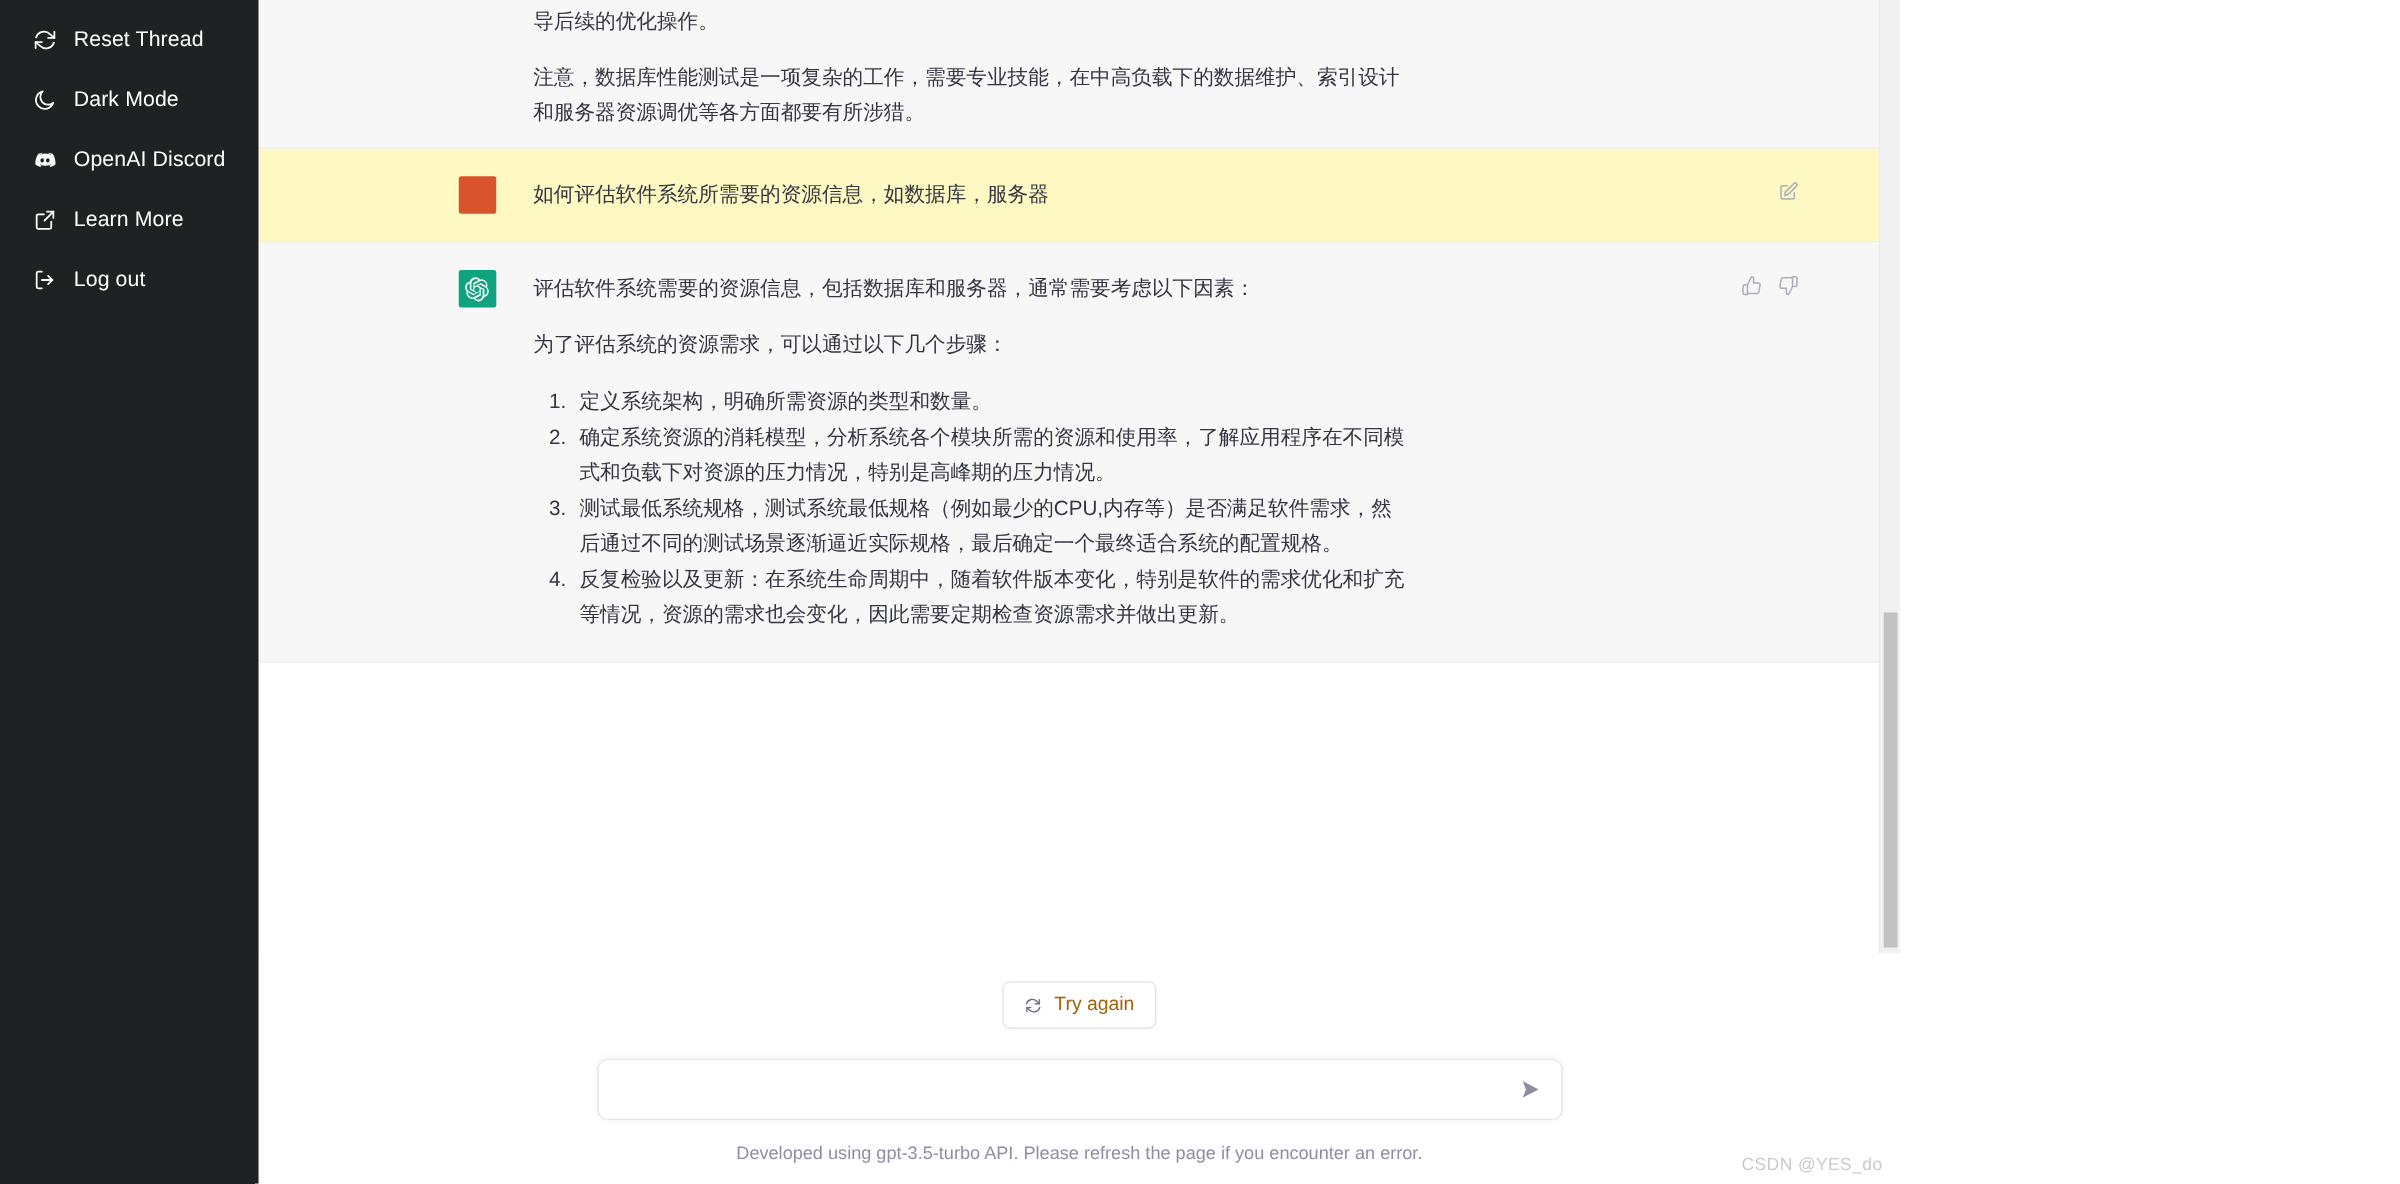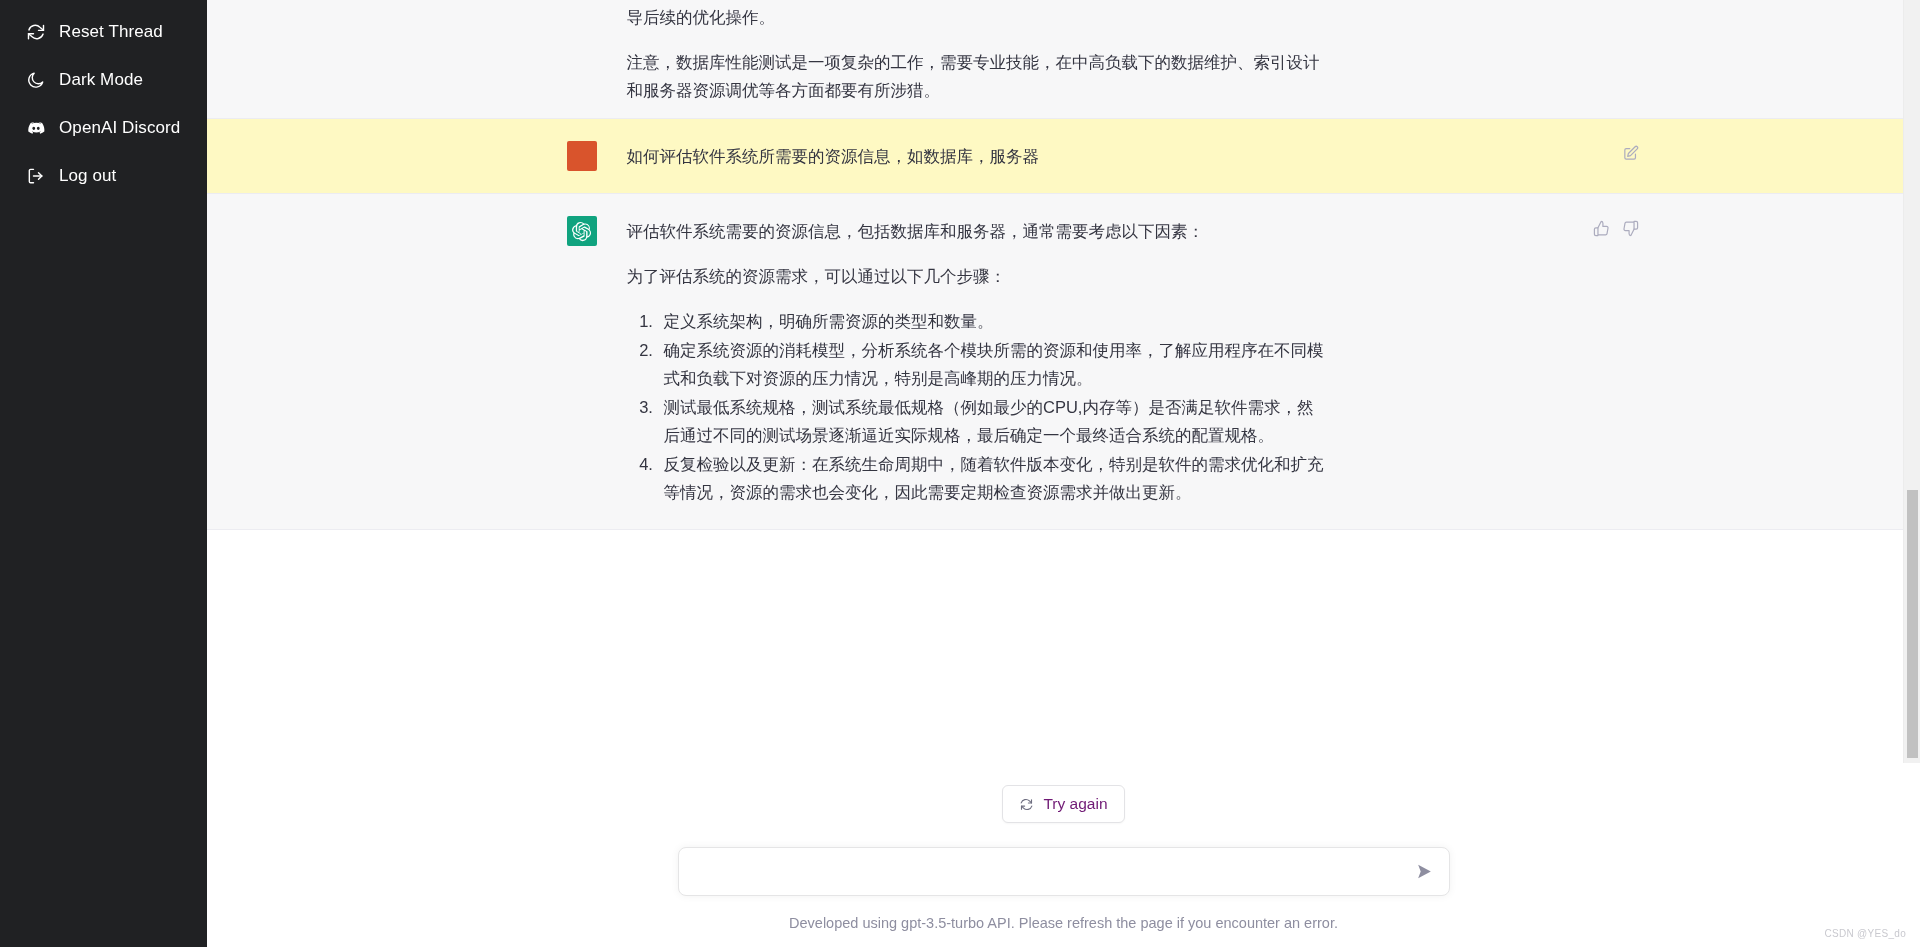--- a/index.html
+++ b/index.html
@@ -2,21 +2,21 @@
 <html><head>
 <meta charset="utf-8">
 <style>
   * { box-sizing: border-box; margin: 0; padding: 0; }
   html, body {
     width: 1920px; height: 947px;
     overflow: hidden;
     font-family: "Liberation Sans", "DejaVu Sans", sans-serif;
     background: #ffffff;
   }
-  .app { display: flex; width: 1920px; height: 947px; position: relative; }
+  .app { display: flex; width: 1520px; height: 947px; position: relative; }
 
   
   .sidebar {
     width: 207px; flex: 0 0 207px; height: 947px;
     background: #202123; color: #ececf1;
     padding-top: 8px;
     display: flex; flex-direction: column;
   }
   .side-item {
     display: flex; align-items: center;
@@ -114,21 +114,21 @@
     position: relative;
   }
   .retry-row {
     display: flex; justify-content: center;
     padding: 22px 0 0 0;
   }
   .retry-btn {
     display: inline-flex; align-items: center; gap: 9px;
     border: 1px solid #e3e3e6;
     background: #ffffff;
-    color: #701a75;
+    color: #a16207;
     border-radius: 6px;
     padding: 9px 16px;
     font-size: 15.5px;
     cursor: pointer;
     box-shadow: 0 1px 2px rgba(0,0,0,.035);
   }
   .retry-btn svg { width: 15px; height: 15px; display: block; color: #6e6e80; }
 
   .input-row {
     display: flex; justify-content: center;
@@ -182,21 +182,21 @@
     position: absolute;
     left: 3px; top: 490px;
     width: 11px; height: 268px;
     background: #c1c1c1;
     border-radius: 0;
   }
 
   .watermark {
     position: absolute;
     right: 14px; bottom: 8px;
-    font-size: 10px;
+    font-size: 14px;
     color: #c9c9cf;
     letter-spacing: .3px;
     user-select: none;
   }
 </style>
 </head>
 <body>
 
 <div class="app">
 
@@ -225,20 +225,30 @@
 
     <div class="side-item">
       <span class="side-ico">
         <svg viewBox="0 0 24 24" fill="currentColor">
           <path d="M19.3 6.1A16 16 0 0 0 15.4 5l-.2.4a12 12 0 0 1 3.4 1.7 14.7 14.7 0 0 0-12.4 0A12 12 0 0 1 9.7 5.4L9.5 5a16 16 0 0 0-3.9 1.1C3.2 9.6 2.5 13 2.8 16.3a16 16 0 0 0 4.9 2.5l.9-1.5a10 10 0 0 1-1.6-.8l.4-.3a11.4 11.4 0 0 0 10 0l.4.3c-.5.3-1 .6-1.6.8l.9 1.5a16 16 0 0 0 4.9-2.5c.4-3.9-.6-7.3-2.7-10.2zM9.3 14.3c-1 0-1.7-.9-1.7-1.9s.8-2 1.7-2 1.8.9 1.7 2-.7 1.9-1.7 1.9zm5.4 0c-1 0-1.7-.9-1.7-1.9s.8-2 1.7-2 1.8.9 1.7 2-.7 1.9-1.7 1.9z"></path>
         </svg>
       </span>
       <span class="side-label">OpenAI Discord</span>
     </div>
 
+    <div class="side-item">
+      <span class="side-ico">
+        <svg viewBox="0 0 24 24" fill="none" stroke="currentColor" stroke-width="1.7" stroke-linecap="round" stroke-linejoin="round">
+          <path d="M14 4h6v6"></path>
+            <path d="M20 4l-8.5 8.5"></path>
+          <path d="M18 13.5V19a1.5 1.5 0 0 1-1.5 1.5h-11A1.5 1.5 0 0 1 4 19V8a1.5 1.5 0 0 1 1.5-1.5H11"></path>
+        </svg>
+      </span>
+      <span class="side-label">Learn More</span>
+    </div>
 
     <div class="side-item">
       <span class="side-ico">
         <svg viewBox="0 0 24 24" fill="none" stroke="currentColor" stroke-width="1.7" stroke-linecap="round" stroke-linejoin="round">
           <path d="M9 4H5.5A1.5 1.5 0 0 0 4 5.5v13A1.5 1.5 0 0 0 5.5 20H9"></path>
           <path d="M15 8l4 4-4 4"></path>
             <path d="M19 12H9"></path>
         </svg>
       </span>
       <span class="side-label">Log out</span>

